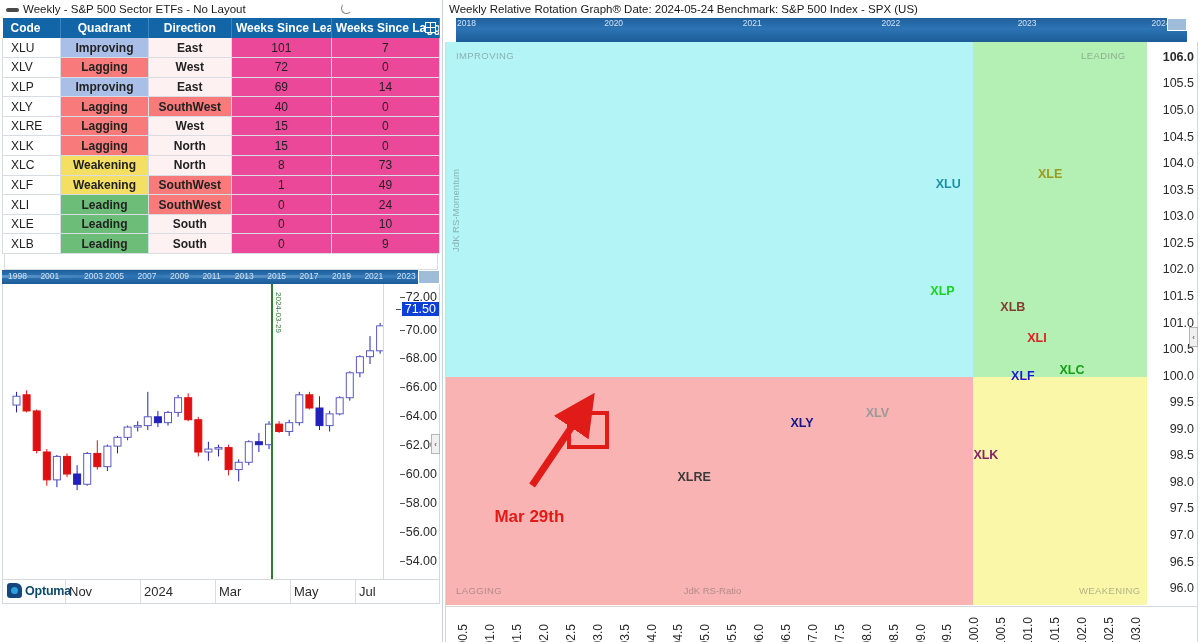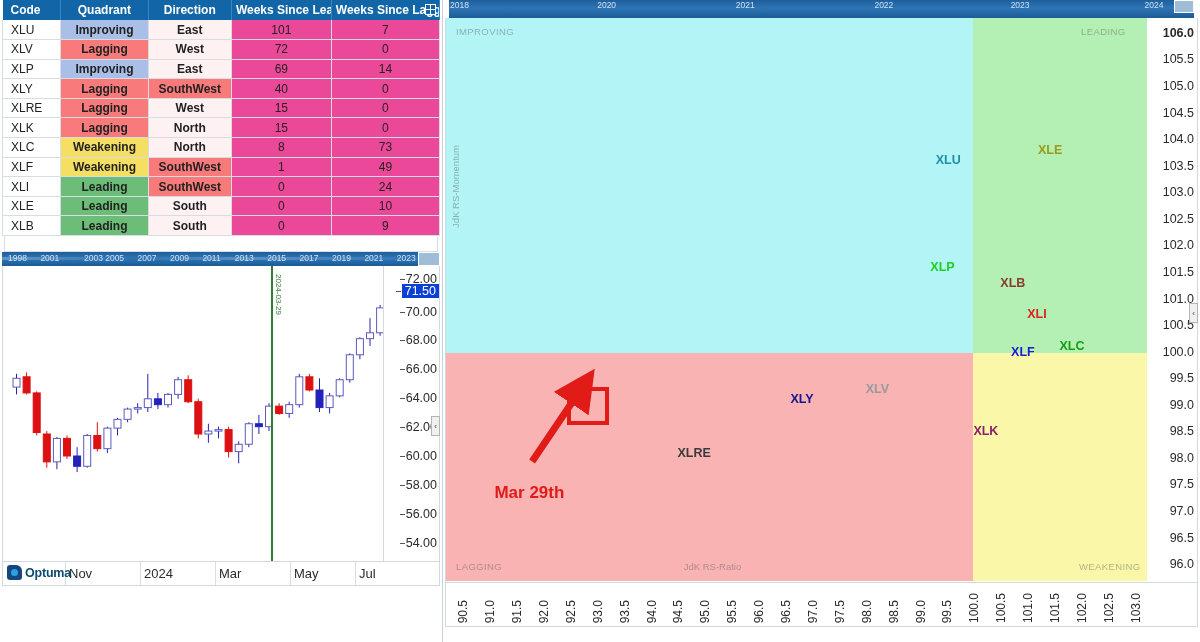--- a/index.html
+++ b/index.html
@@ -107,21 +107,21 @@
   .optuma .o-mark::after {
     content:""; position:absolute; left:3.5px; top:4px; width:7px; height:7px;
     border-radius:50%; background:#2e9fe0;
   }
   .optuma .o-txt { font-size:12.5px; font-weight:700; color:#0c4a6e; letter-spacing:-0.2px; }
 
   
   .right-pane { width:757px; height:642px; position:relative; background:#fff; }
   .rrg-title { height:18px; line-height:18px; padding-left:6px; font-size:11.5px; white-space:nowrap; }
   .rrg-sb {
-    position:relative; height:18px; margin:0 6px;
+    position:relative; height:24px; margin:0 13px;
     background:linear-gradient(180deg,#1f5f9b 0%, #2d74b5 45%, #1c5c97 100%); overflow:hidden;
   }
   .rrg-sb .yr { position:absolute; top:0px; font-size:8.5px; color:#cfe2f5; }
   .rrg-sb .thumb { position:absolute; right:0; top:0; width:20px; height:13px; background:#9fbcd8; border:1px solid #fff; }
 
   .rrg-body { position:relative; margin:0 2px; height:565px; border:1px solid #d4d9de; border-top:none; background:#fff; }
   .rrg-plot { position:absolute; left:0; top:0; right:50px; bottom:0; overflow:hidden; }
   .q { position:absolute; }
   .q-label { position:absolute; font-size:9.5px; color:rgba(90,90,90,.45); letter-spacing:.4px; }
   .axis-title-x { position:absolute; font-size:9.5px; color:rgba(90,90,90,.45); }
@@ -141,20 +141,24 @@
   .annot-box { position:absolute; border:4px solid #e01b18; }
   .annot-text { position:absolute; font-size:17px; font-weight:700; color:#e01b18; white-space:nowrap; }
 </style>
 </head>
 <body>
 
 <div class="app">
 
   <div class="left-pane">
 
+    <div class="panel-title">
+      <span class="tb-icon"></span><span>Weekly - S&amp;P 500 Sector ETFs - No Layout</span>
+      <span class="refresh-icon"></span>
+    </div>
 
     <div class="tbl-wrap">
       <table class="etf">
         <thead>
           <tr>
             <th style="width:14%">Code</th>
             <th style="width:21%">Quadrant</th>
             <th style="width:20%">Direction</th>
             <th style="width:24%">Weeks Since Leading</th>
             <th style="width:26%">
@@ -384,20 +388,21 @@
         </div>
       <div class="optuma">
         <span class="o-mark"></span>
         <span class="o-txt">Optuma</span>
       </div>
     </div>
   </div>
 
   <div class="right-pane">
 
+    <div class="rrg-title">Weekly Relative Rotation Graph®   Date: 2024-05-24  Benchmark: S&amp;P 500 Index - SPX (US)</div>
 
     <div class="rrg-sb">
       <div id="rrg-years">
           <div class="yr" style="left: 0.956px;">2018</div>
           <div class="yr" style="left: 148.18px;">2020</div>
           <div class="yr" style="left: 286.8px;">2021</div>
           <div class="yr" style="left: 425.42px;">2022</div>
           <div class="yr" style="left: 561.65px;">2023</div>
           <div class="yr" style="left: 695.49px;">2024</div>
         </div>

